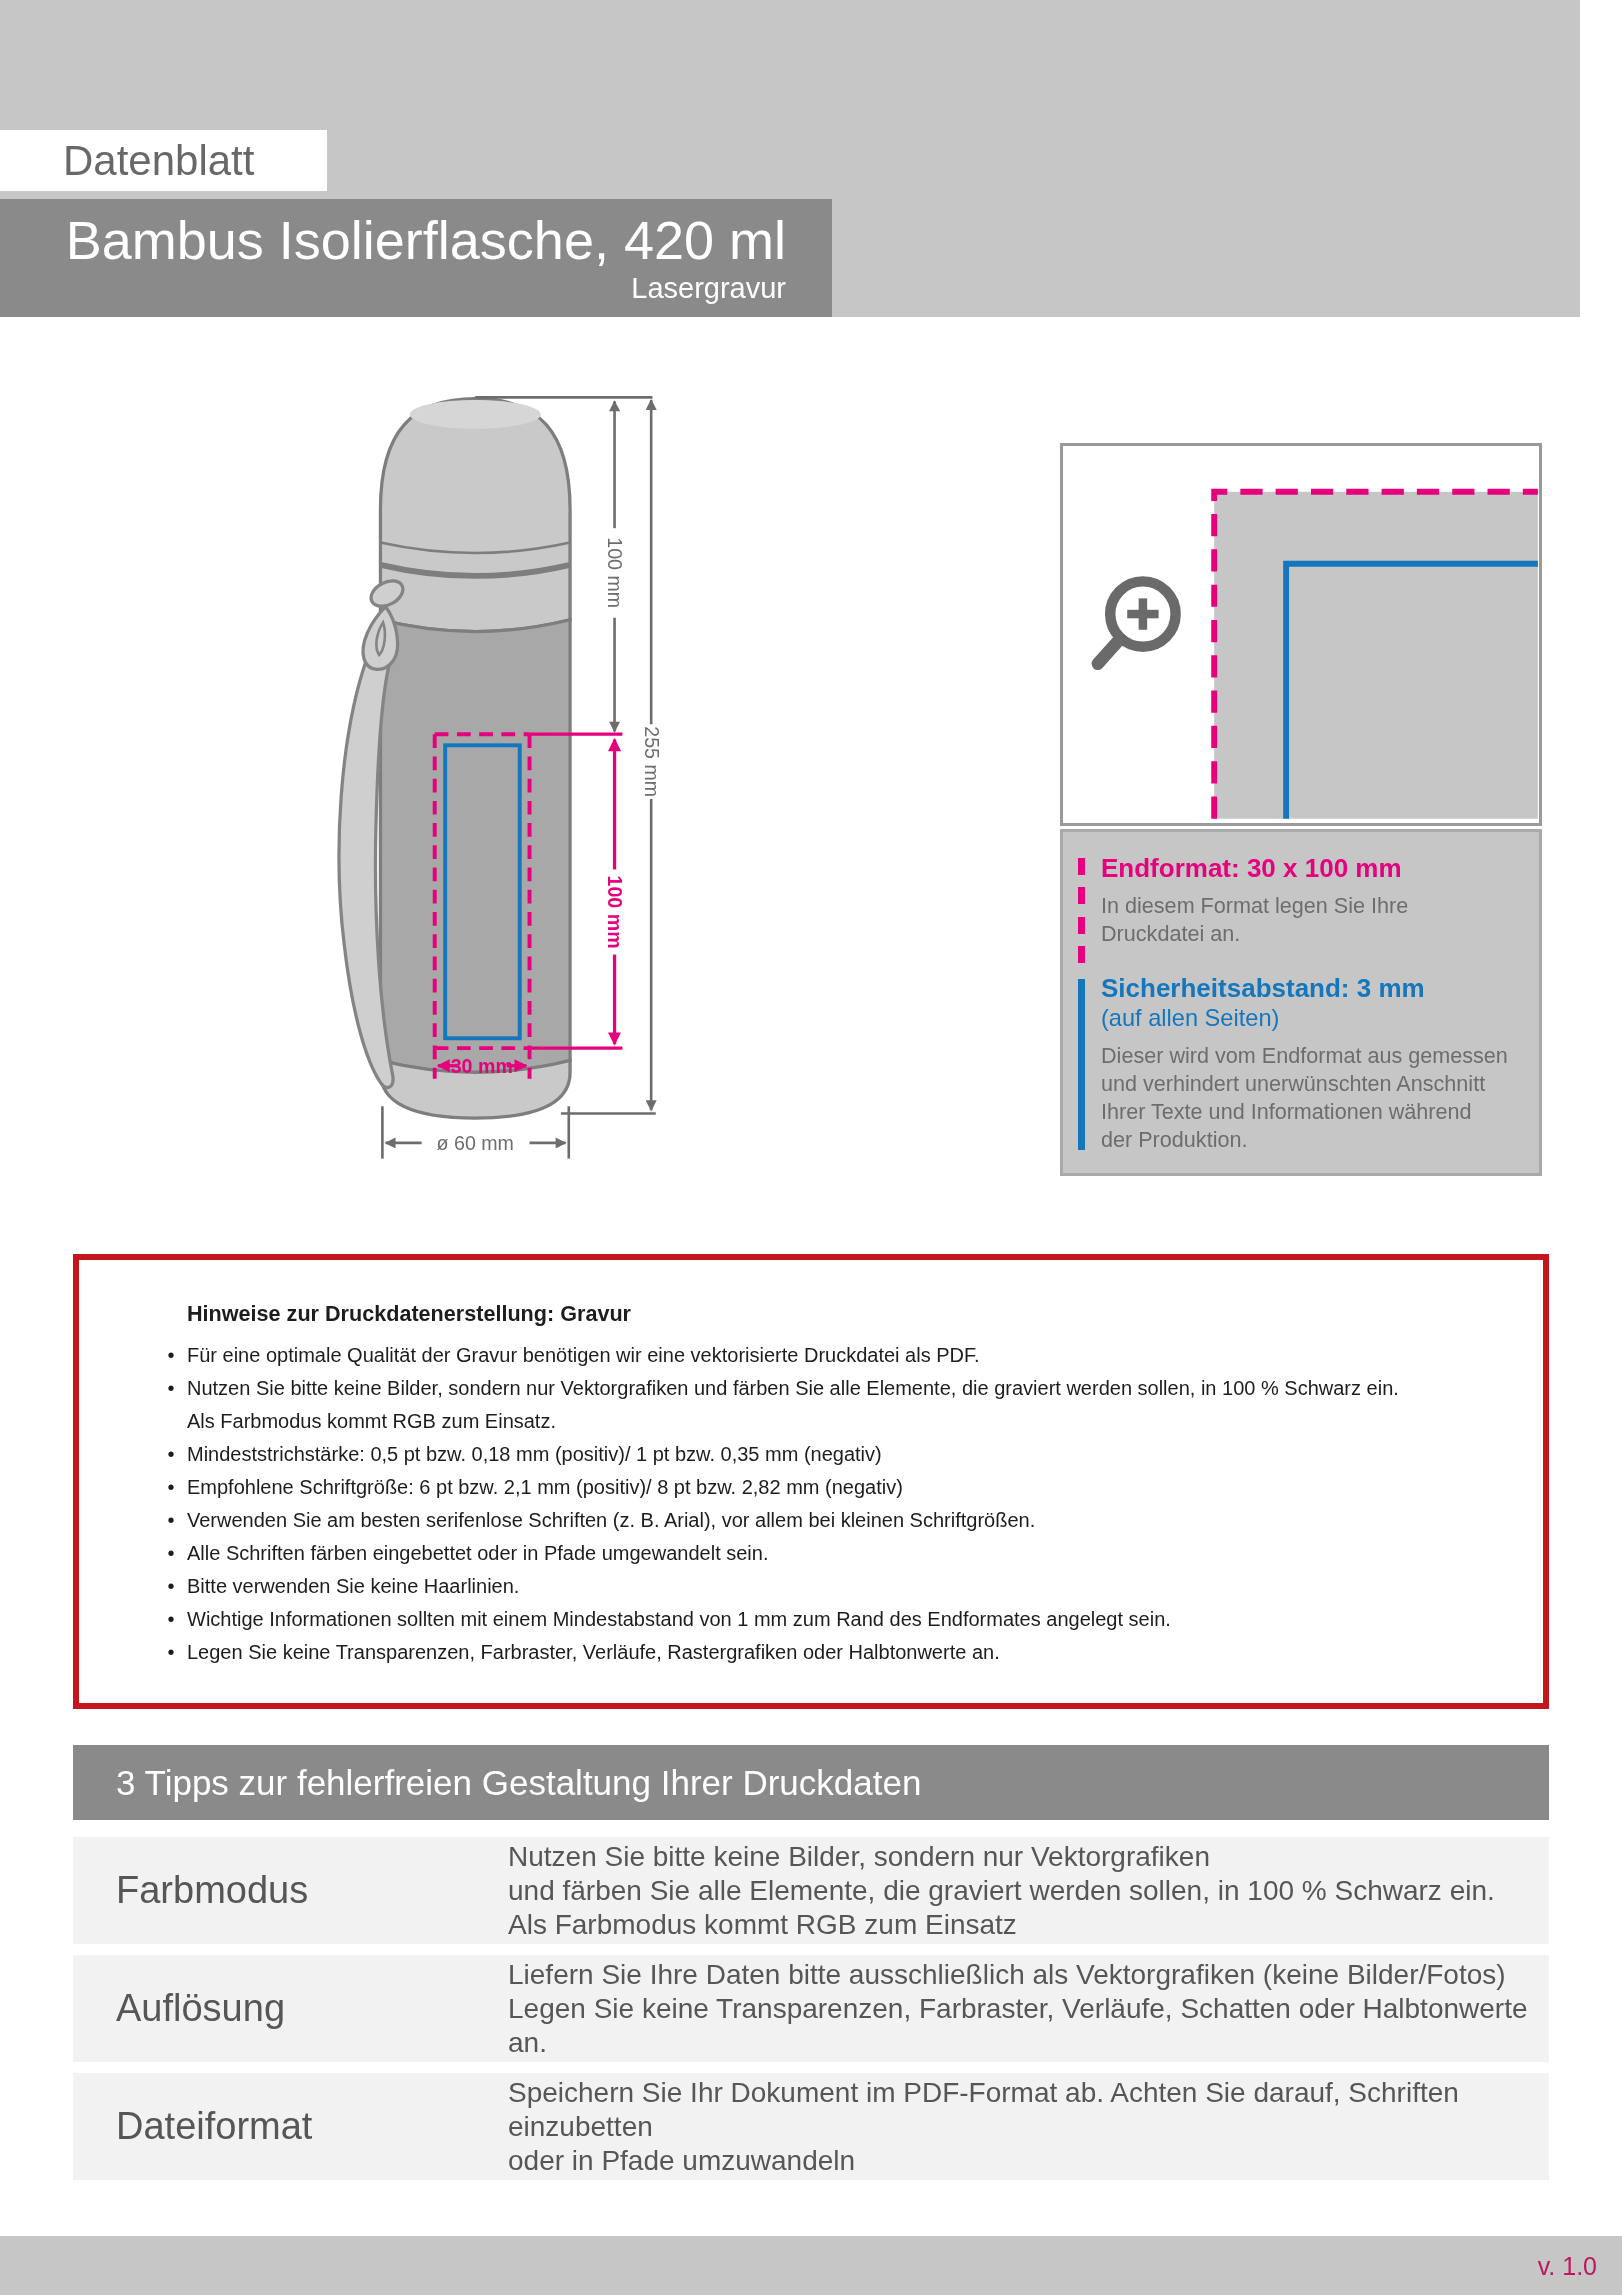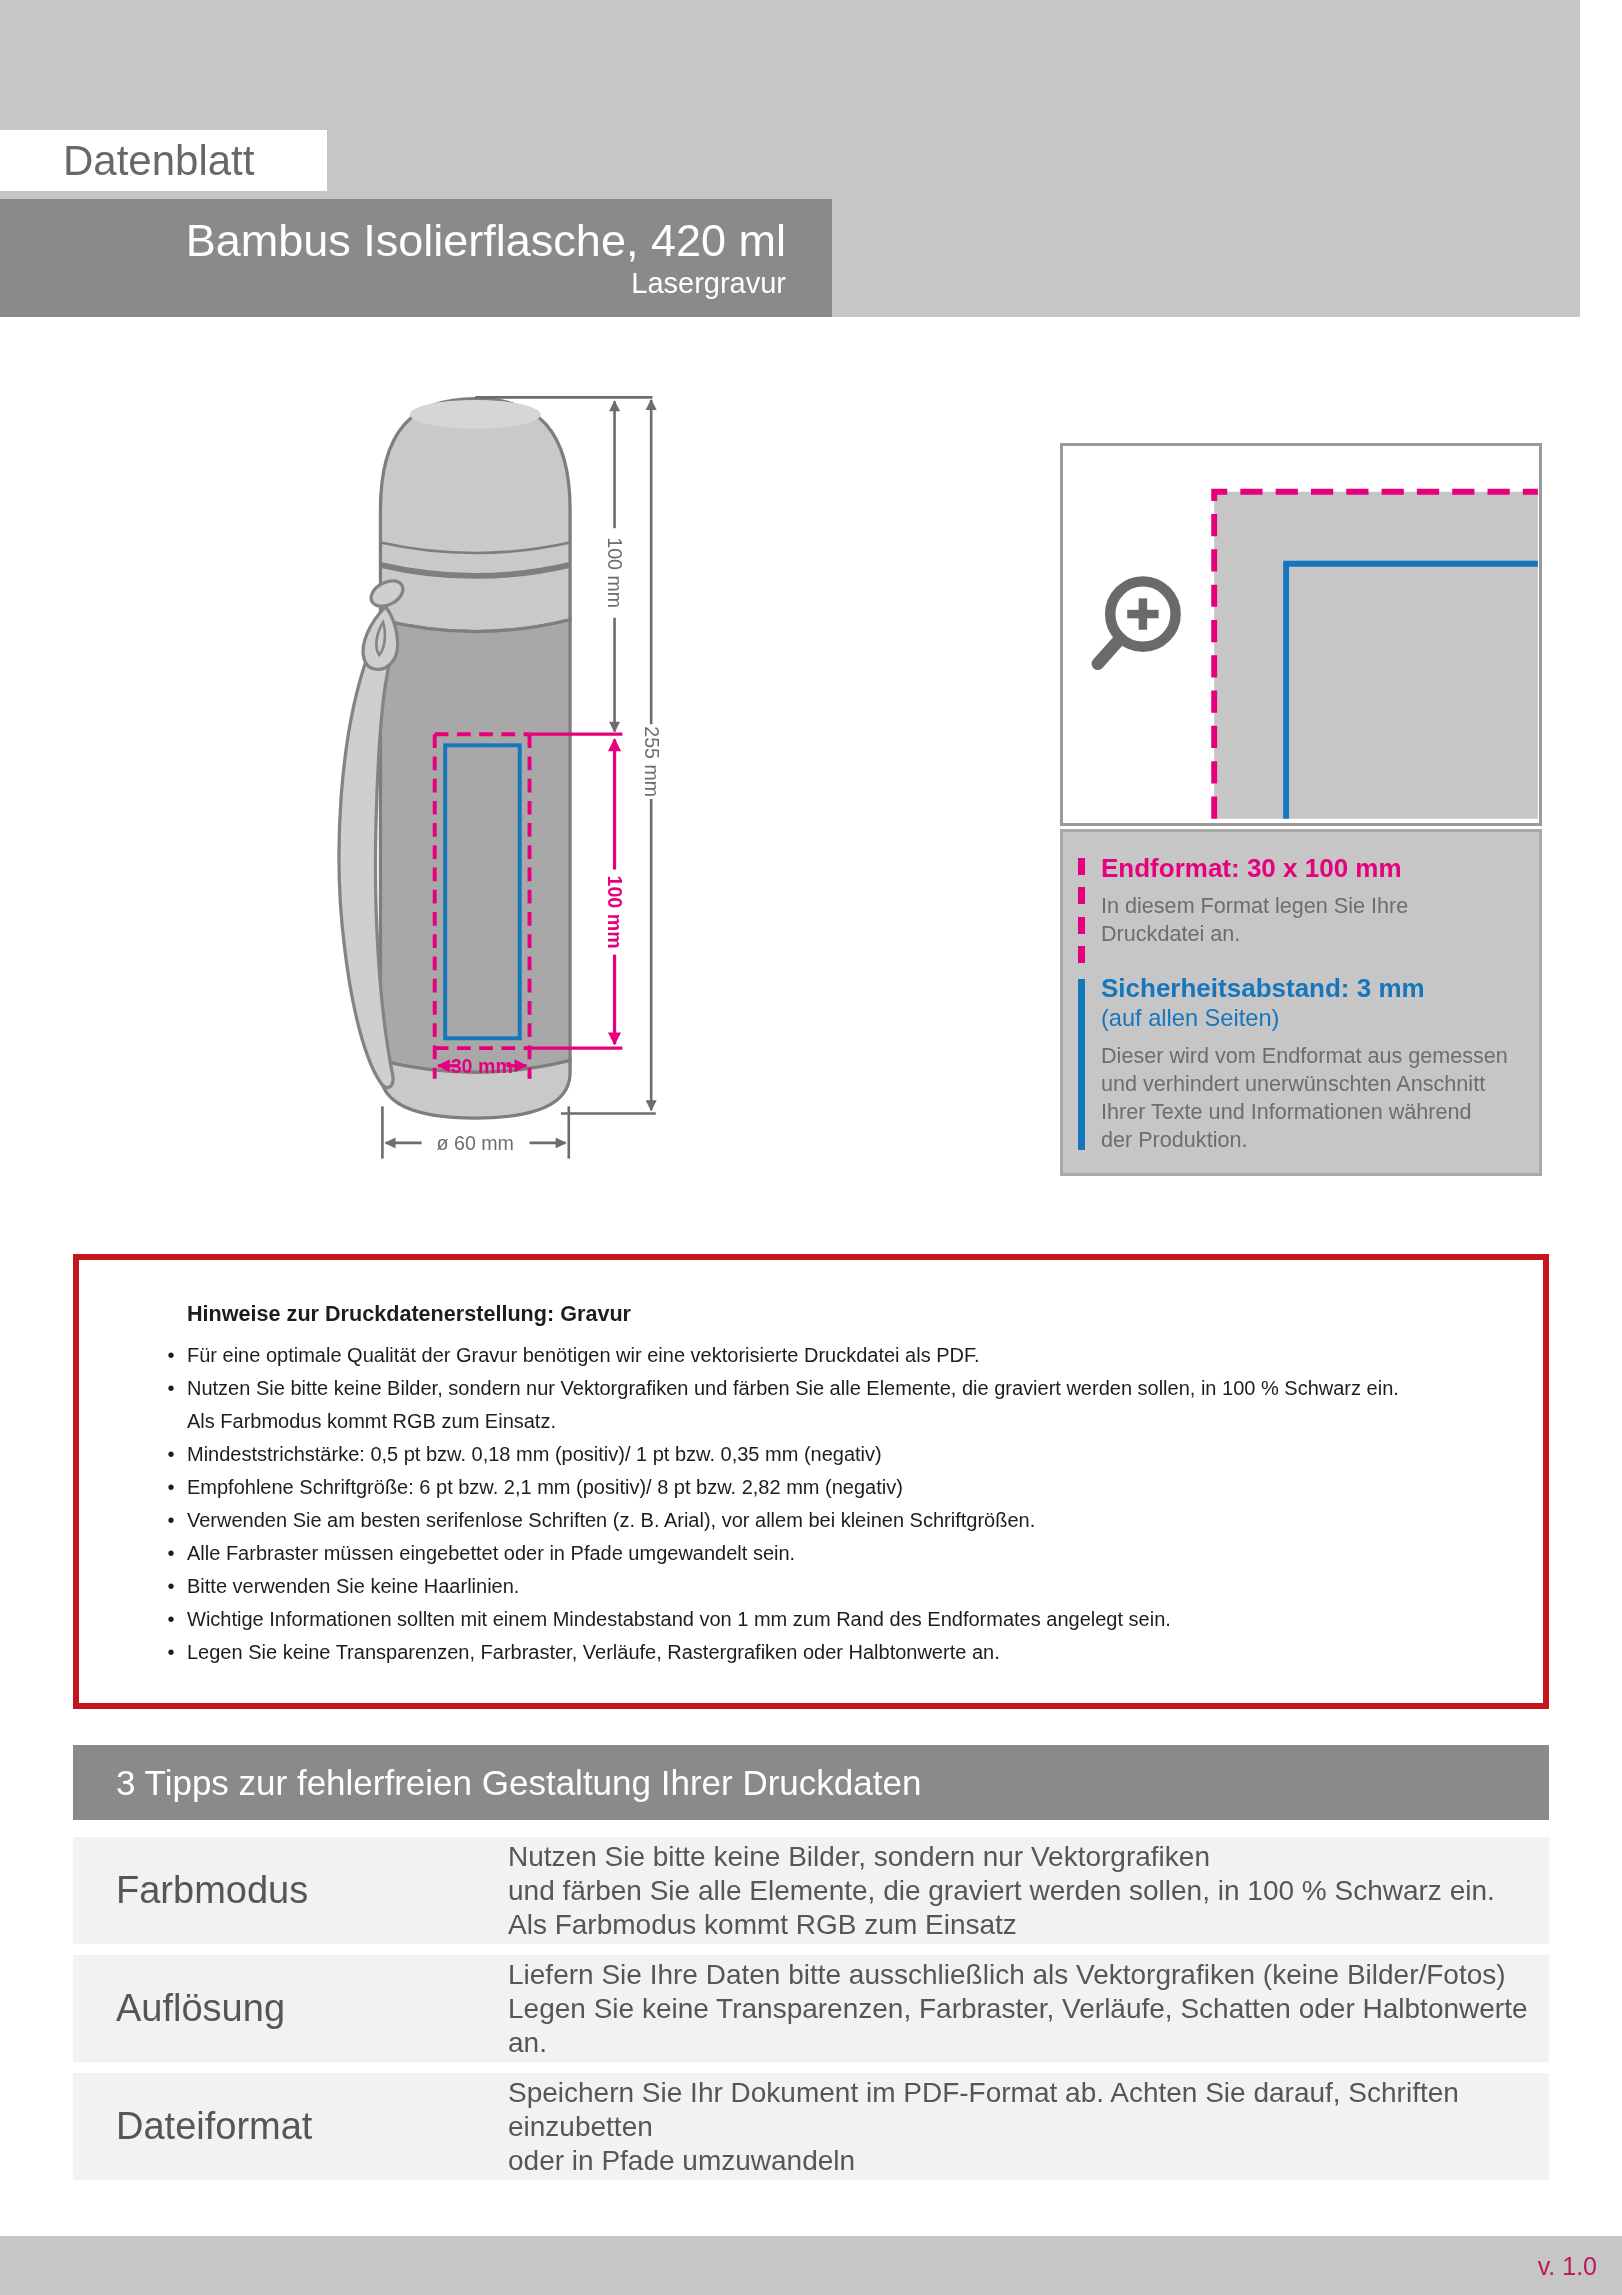--- a/index.html
+++ b/index.html
@@ -13,21 +13,21 @@
         font-family:"Liberation Sans", sans-serif;}
 
   
   .band-top{position:absolute;left:0;top:0;width:1580px;height:317px;background:var(--light-gray);}
   .label-datenblatt{position:absolute;left:0;top:130px;width:327px;height:61px;background:#fff;
         display:flex;align-items:center;}
   .label-datenblatt span{margin-left:63px;font-size:42px;color:#686868;}
   .band-title{position:absolute;left:0;top:199px;width:832px;height:118px;background:var(--band-gray);
         display:flex;flex-direction:column;justify-content:center;align-items:flex-end;
         padding-right:46px;box-sizing:border-box;gap:3.9px;}
-  .product-title{color:#fff;font-size:45px;line-height:1.05;white-space:nowrap;}
+  .product-title{color:#fff;font-size:54px;line-height:1.05;white-space:nowrap;}
   .product-subtitle{color:#fff;font-size:29px;line-height:1.05;}
 
   
   .diagram{position:absolute;left:294px;top:366px;width:458px;height:824px;}
   .sG{stroke:var(--dim-gray);stroke-width:4;fill:none;}
   .sM{stroke:var(--magenta);stroke-width:5;fill:none;}
   .dashM{stroke:var(--magenta);stroke-width:6;stroke-dasharray:21 13;fill:none;}
   .safetyR{stroke:var(--blue);stroke-width:6;fill:none;}
   .capF{fill:var(--bottle-cap);stroke:var(--bottle-line);stroke-width:5;}
   .bodyF{fill:var(--bottle-body);stroke:var(--bottle-line);stroke-width:5;}
@@ -208,21 +208,21 @@
 
         <div class="hint-line">
           <span class="hint-marker">•</span><span class="hint-text">Empfohlene Schriftgröße: 6 pt bzw. 2,1 mm (positiv)/ 8 pt bzw. 2,82 mm (negativ)</span>
         </div>
 
         <div class="hint-line">
           <span class="hint-marker">•</span><span class="hint-text">Verwenden Sie am besten serifenlose Schriften (z. B. Arial), vor allem bei kleinen Schriftgrößen.</span>
         </div>
 
         <div class="hint-line">
-          <span class="hint-marker">•</span><span class="hint-text">Alle Farbraster müssen eingebettet oder in Pfade umgewandelt sein.</span>
+          <span class="hint-marker">•</span><span class="hint-text">Alle Schriften färben eingebettet oder in Pfade umgewandelt sein.</span>
         </div>
 
         <div class="hint-line">
           <span class="hint-marker">•</span><span class="hint-text">Bitte verwenden Sie keine Haarlinien.</span>
         </div>
 
         <div class="hint-line">
           <span class="hint-marker">•</span><span class="hint-text">Wichtige Informationen sollten mit einem Mindestabstand von 1 mm zum Rand des Endformates angelegt sein.</span>
         </div>
 

